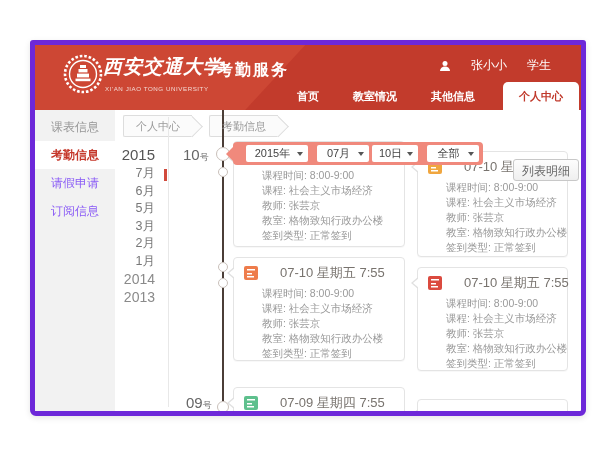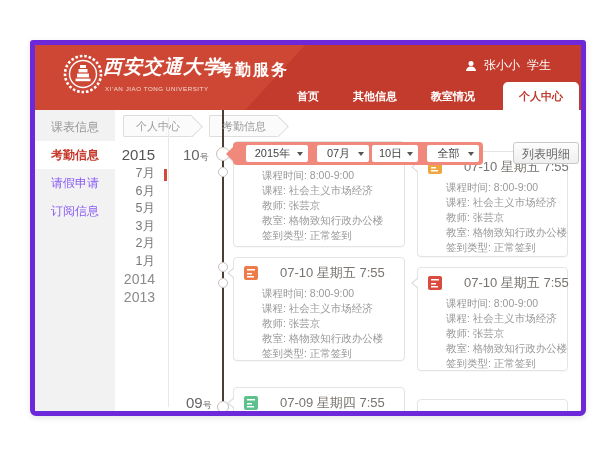--- a/index.html
+++ b/index.html
@@ -10,21 +10,21 @@
          box-shadow:0 2px 6px rgba(0,0,0,.10);}
   
   .hdr{position:absolute;left:0;top:0;width:546px;height:65px;background:#c23b2c;}
   .hdr-stripe{position:absolute;left:0;top:0;width:100%;height:100%;background:#cd4734;
               clip-path:polygon(0 0,49.5% 0,38.5% 100%,0 100%);}
   .logo{position:absolute;left:28px;top:9px;width:40px;height:40px;}
   .brand-cn{position:absolute;left:68px;top:9px;font-family:"DejaVu Serif","Liberation Serif",serif;
             font-style:italic;font-weight:bold;font-size:19px;color:#fff;letter-spacing:1px;white-space:nowrap;}
   .brand-en{position:absolute;left:70px;top:40px;font-size:6.2px;color:#f3d9d4;letter-spacing:.55px;white-space:nowrap;}
   .app-title{position:absolute;left:182px;top:15px;font-size:16px;font-weight:bold;color:#fff;letter-spacing:2px;white-space:nowrap;}
-  .user{position:absolute;right:30px;top:12px;display:flex;align-items:center;gap:7px;color:#fff;font-size:12px;cursor:pointer;}
+  .user{position:absolute;right:30px;top:12px;display:flex;align-items:center;gap:20px;color:#fff;font-size:12px;cursor:pointer;}
   .nav{position:absolute;right:2px;bottom:0;display:flex;align-items:flex-end;}
   .nav-item{margin-left:30px;line-height:28px;height:28px;padding:0 2px;color:#fff;font-size:11px;font-weight:bold;cursor:pointer;white-space:nowrap;}
   .nav-item.active{background:#fff;color:#c0392b;border-radius:5px 5px 0 0;padding:0 16px;margin-left:26px;}
   
   .sidebar{position:absolute;left:0;top:65px;width:80px;height:301px;background:#f2f2f2;padding-top:3px;box-sizing:border-box;}
   .side-item{height:28px;line-height:28px;text-align:center;font-size:12px;color:#979797;cursor:pointer;}
   .side-item.muted{color:#8b5cf6;}
   .side-item.active{background:#fff;color:#c5372a;font-weight:bold;}
   
   .crumbs{position:absolute;left:88px;top:70px;display:flex;gap:17px;}
@@ -53,21 +53,21 @@
   
   .filterbar{position:absolute;left:198px;top:97px;width:250px;height:23px;background:#f0897c;border-radius:4px;z-index:5;}
   .filterbar::before{content:"";position:absolute;left:-7px;top:4.5px;border:7px solid transparent;
                      border-right:7px solid #f0897c;border-left:none;}
   .dd{position:absolute;top:3px;height:17px;background:#fff;border-radius:2px;font-size:11px;color:#444;
       display:flex;align-items:center;justify-content:center;cursor:pointer;}
   .dd .caret{position:absolute;right:5px;top:6.5px;width:0;height:0;border:3.5px solid transparent;border-top:4.5px solid #555;}
   .dd-year{left:13px;width:62px;align-items:center;}  .dd-month{left:84px;width:52px;}
   .dd-day{left:139px;width:46px;}  .dd-type{left:194px;width:52px;}
   .dd span.lbl{padding-right:9px;}
-  .list-btn{position:absolute;left:478px;top:97px;width:66px;height:22px;line-height:22px;text-align:center;
+  .list-btn{position:absolute;left:478px;top:114px;width:66px;height:22px;line-height:22px;text-align:center;
       background:linear-gradient(#fdfdfd,#efefef);border:1px solid #c8c8c8;border-radius:3px;
       font-size:12px;color:#666;z-index:5;cursor:pointer;box-sizing:border-box;}
   
   .card{position:absolute;background:#fff;border:1px solid #e4e4e4;border-radius:4px;z-index:2;
         box-shadow:0 1px 1px rgba(0,0,0,.03);box-sizing:border-box;cursor:pointer;}
   .card::before{content:"";position:absolute;left:-7px;top:9px;border:6px solid transparent;border-right:7px solid #e0e0e0;border-left:none;}
   .card::after{content:"";position:absolute;left:-5.5px;top:10px;border:5px solid transparent;border-right:6px solid #fff;border-left:none;}
   .colL{left:198px;width:172px;} .colR{left:382px;width:151px;}
   .r1L{top:96px;height:106px;} .r1R{top:106px;height:106px;}
   .r2L{top:212px;height:104px;} .r2R{top:222px;height:104px;}
@@ -103,22 +103,22 @@
       <div class="user">
         <svg width="12" height="12" viewBox="0 0 12 12">
           <circle cx="6" cy="3.4" r="2.5" fill="#fff"></circle>
           <path d="M1 11 a5 4.6 0 0 1 10 0 Z" fill="#fff"></path>
         </svg>
         <span>张小小</span>
         <span>学生</span>
       </div>
       <div class="nav">
         <div class="nav-item">首页</div>
+        <div class="nav-item">教室情况</div>
         <div class="nav-item">其他信息</div>
-        <div class="nav-item">教室情况</div>
         <div class="nav-item active">个人中心</div>
       </div>
     </div>
 
     <div class="sidebar">
       <div class="side-item">课表信息</div>
       <div class="side-item active">考勤信息</div>
       <div class="side-item muted">请假申请</div>
       <div class="side-item muted">订阅信息</div>
     </div>

